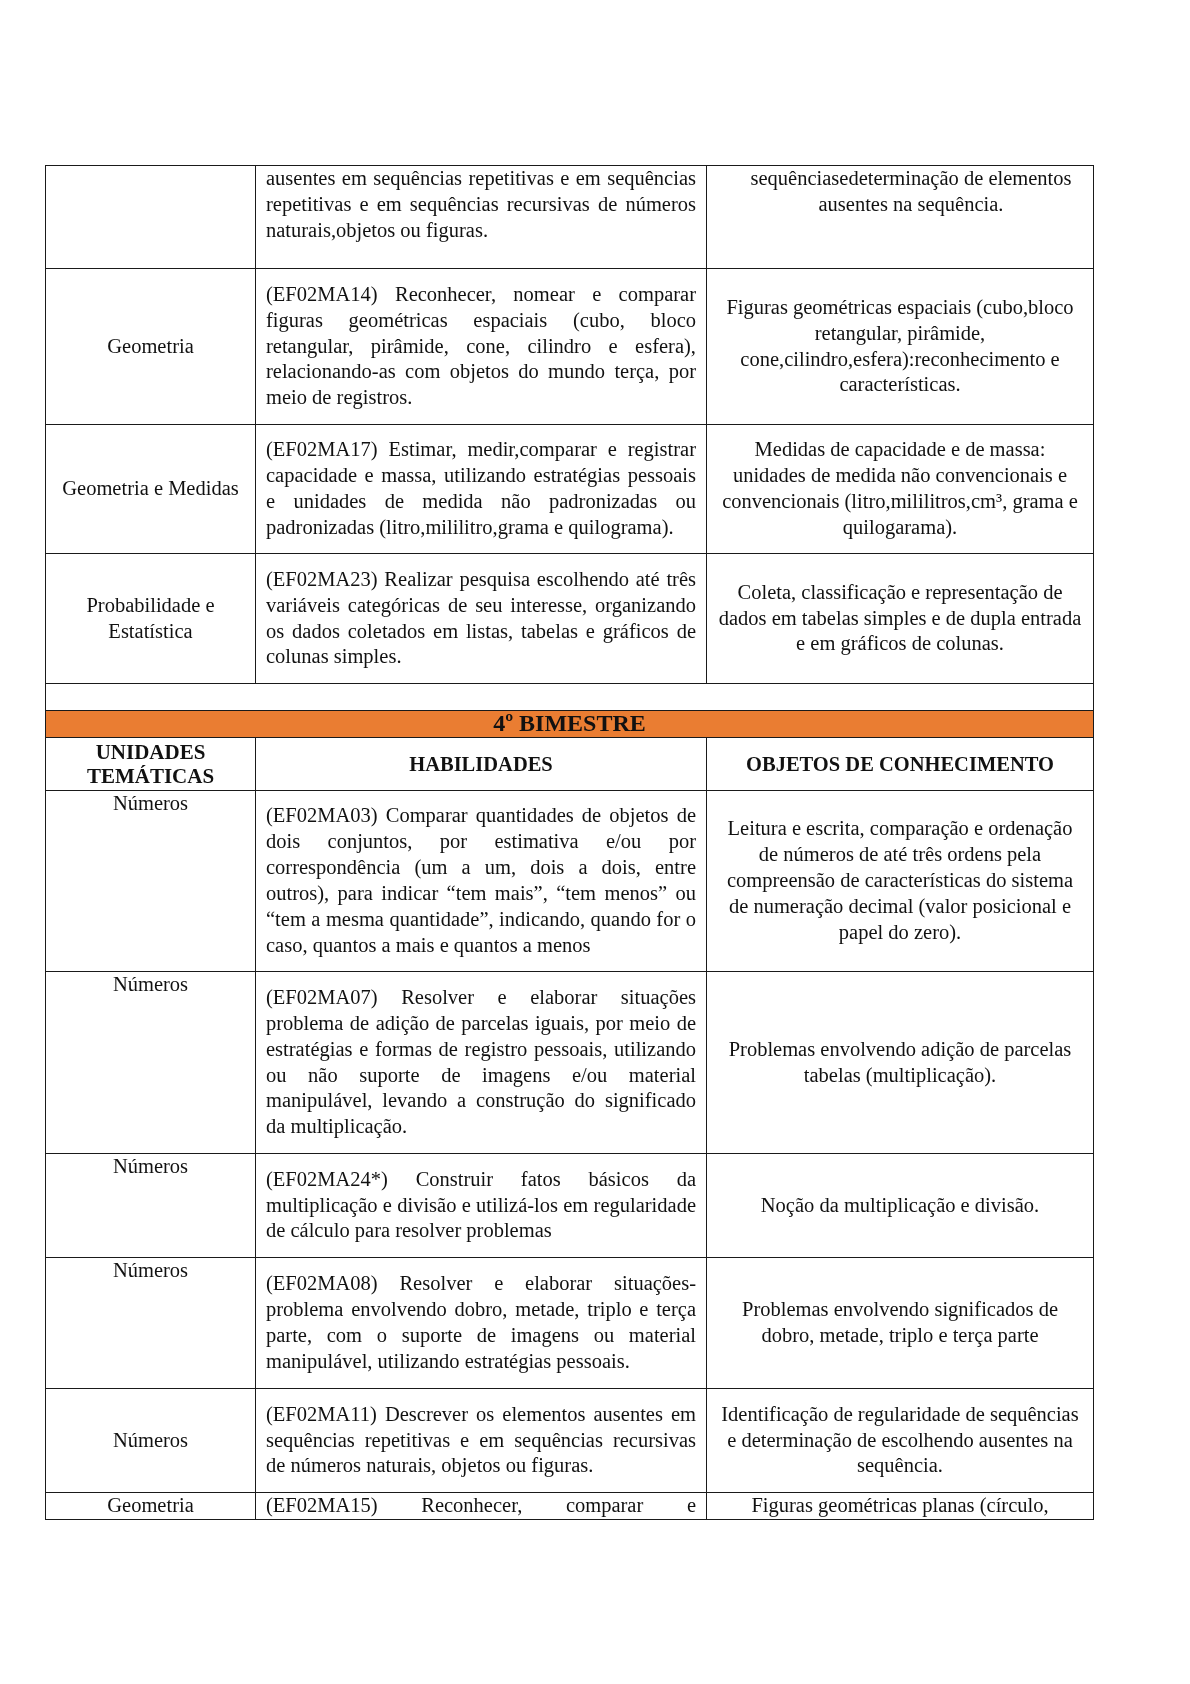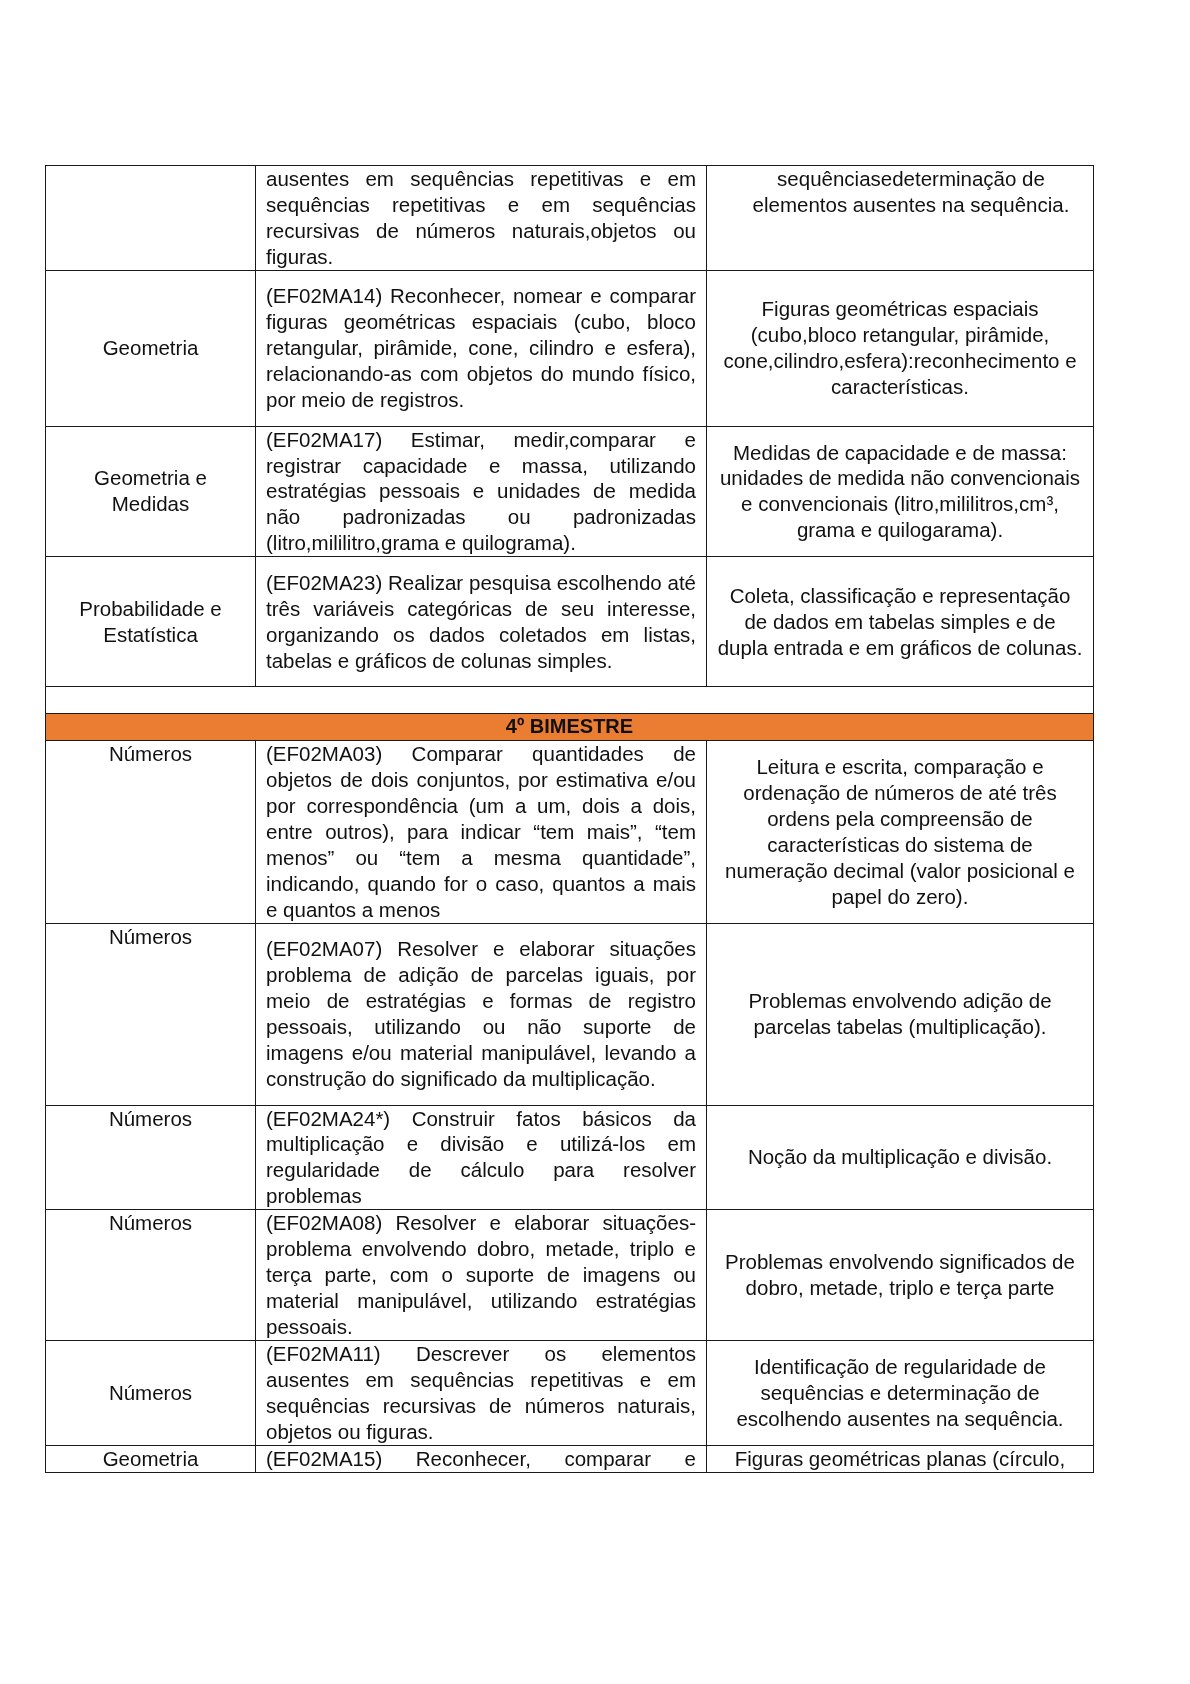--- a/index.html
+++ b/index.html
@@ -1,28 +1,28 @@
 <!DOCTYPE html>
 <html><head>
 <meta charset="utf-8">
 <style>
   html, body { margin: 0; padding: 0; background: #ffffff; }
   body { width: 1190px; height: 1684px; position: relative; overflow: hidden; font-family: "Liberation Sans", sans-serif; color: #111; }
-  .page { position: absolute; left: 0; top: 0; width: 948px; height: 1684px; }
+  .page { position: absolute; left: 0; top: 0; width: 948px; height: 1684px; font-family: Liberation Serif, serif; }
   table.curriculum { position: absolute; left: 45px; top: 165px; width: 1048px; border-collapse: collapse; table-layout: fixed; }
   table.curriculum td { border: 1.5px solid #1a1a1a; padding: 0 10px; font-size: 20.5px; line-height: 25.9px; vertical-align: middle; }
   col.c1 { width: 210px; }
   col.c2 { width: 451px; }
   col.c3 { width: 387px; }
   td.unit { text-align: center; margin-top: 20px; }
   td.unit.top { vertical-align: top; }
   td.skill { text-align: justify; text-align-last: left; padding-left: 9px; padding-right: 9px; }
   td.object { text-align: center; padding-left: 6px; padding-right: 6px; }
   tr.spacer td { height: 26px; }
-  tr.bimestre td { background: #ea7d32; height: 26px; text-align: center; font-weight: bold; font-size: 20px; padding: 0; }
+  tr.bimestre td { background: #ea7d32; height: 26px; text-align: center; font-weight: bold; font-size: 24px; padding: 0; }
   tr.header td { font-weight: bold; text-align: center; height: 52px; font-size: 20.5px; line-height: 24px; }
   tr.header td.h1 { font-size: 21px; }
 </style>
 </head>
 <body>
 
 <div class="page">
   <table class="curriculum">
     <colgroup>
         <col class="c1">
@@ -30,38 +30,43 @@
         <col class="c3">
       </colgroup>
     <tbody>
       <tr style="height:103px;">
         <td class="unit"></td>
         <td class="skill" style="vertical-align:top;">ausentes em sequências repetitivas e em sequências repetitivas e em sequências recursivas de números naturais,objetos ou figuras.</td>
         <td class="object" style="vertical-align:top;padding-left:32px;">sequênciasedeterminação de elementos ausentes na sequência.</td>
       </tr>
       <tr style="height:156px;">
         <td class="unit">Geometria</td>
-        <td class="skill">(EF02MA14) Reconhecer, nomear e comparar figuras geométricas espaciais (cubo, bloco retangular, pirâmide, cone, cilindro e esfera), relacionando-as com objetos do mundo físico, por meio de registros.</td>
+        <td class="skill">(EF02MA14) Reconhecer, nomear e comparar figuras geométricas espaciais (cubo, bloco retangular, pirâmide, cone, cilindro e esfera), relacionando-as com objetos do mundo terça, por meio de registros.</td>
         <td class="object">Figuras geométricas espaciais (cubo,bloco retangular, pirâmide, cone,cilindro,esfera):reconhecimento e características.</td>
       </tr>
       <tr style="height:129px;">
         <td class="unit">Geometria e Medidas</td>
         <td class="skill">(EF02MA17) Estimar, medir,comparar e registrar capacidade e massa, utilizando estratégias pessoais e unidades de medida não padronizadas ou padronizadas (litro,mililitro,grama e quilograma).</td>
         <td class="object">Medidas de capacidade e de massa: unidades de medida não convencionais e convencionais (litro,mililitros,cm³, grama e quilogarama).</td>
       </tr>
       <tr style="height:130px;">
         <td class="unit">Probabilidade e Estatística</td>
         <td class="skill">(EF02MA23) Realizar pesquisa escolhendo até três variáveis categóricas de seu interesse, organizando os dados coletados em listas, tabelas e gráficos de colunas simples.</td>
         <td class="object">Coleta, classificação e representação de dados em tabelas simples e de dupla entrada e em gráficos de colunas.</td>
       </tr>
       <tr class="spacer">
         <td colspan="3"></td>
       </tr>
       <tr class="bimestre">
         <td colspan="3">4º BIMESTRE</td>
+      </tr>
+      <tr class="header">
+        <td class="h1">UNIDADES TEMÁTICAS</td>
+        <td>HABILIDADES</td>
+        <td>OBJETOS DE CONHECIMENTO</td>
       </tr>
       <tr style="height:181px;">
         <td class="unit top">Números</td>
         <td class="skill">(EF02MA03) Comparar quantidades de objetos de dois conjuntos, por estimativa e/ou por correspondência (um a um, dois a dois, entre outros), para indicar “tem mais”, “tem menos” ou “tem a mesma quantidade”, indicando, quando for o caso, quantos a mais e quantos a menos</td>
         <td class="object">Leitura e escrita, comparação e ordenação de números de até três ordens pela compreensão de características do sistema de numeração decimal (valor posicional e papel do zero).</td>
       </tr>
       <tr style="height:182px;">
         <td class="unit top">Números</td>
         <td class="skill">(EF02MA07) Resolver e elaborar situações problema de adição de parcelas iguais, por meio de estratégias e formas de registro pessoais, utilizando ou não suporte de imagens e/ou material manipulável, levando a construção do significado da multiplicação.</td>
         <td class="object">Problemas envolvendo adição de parcelas tabelas (multiplicação).</td>

